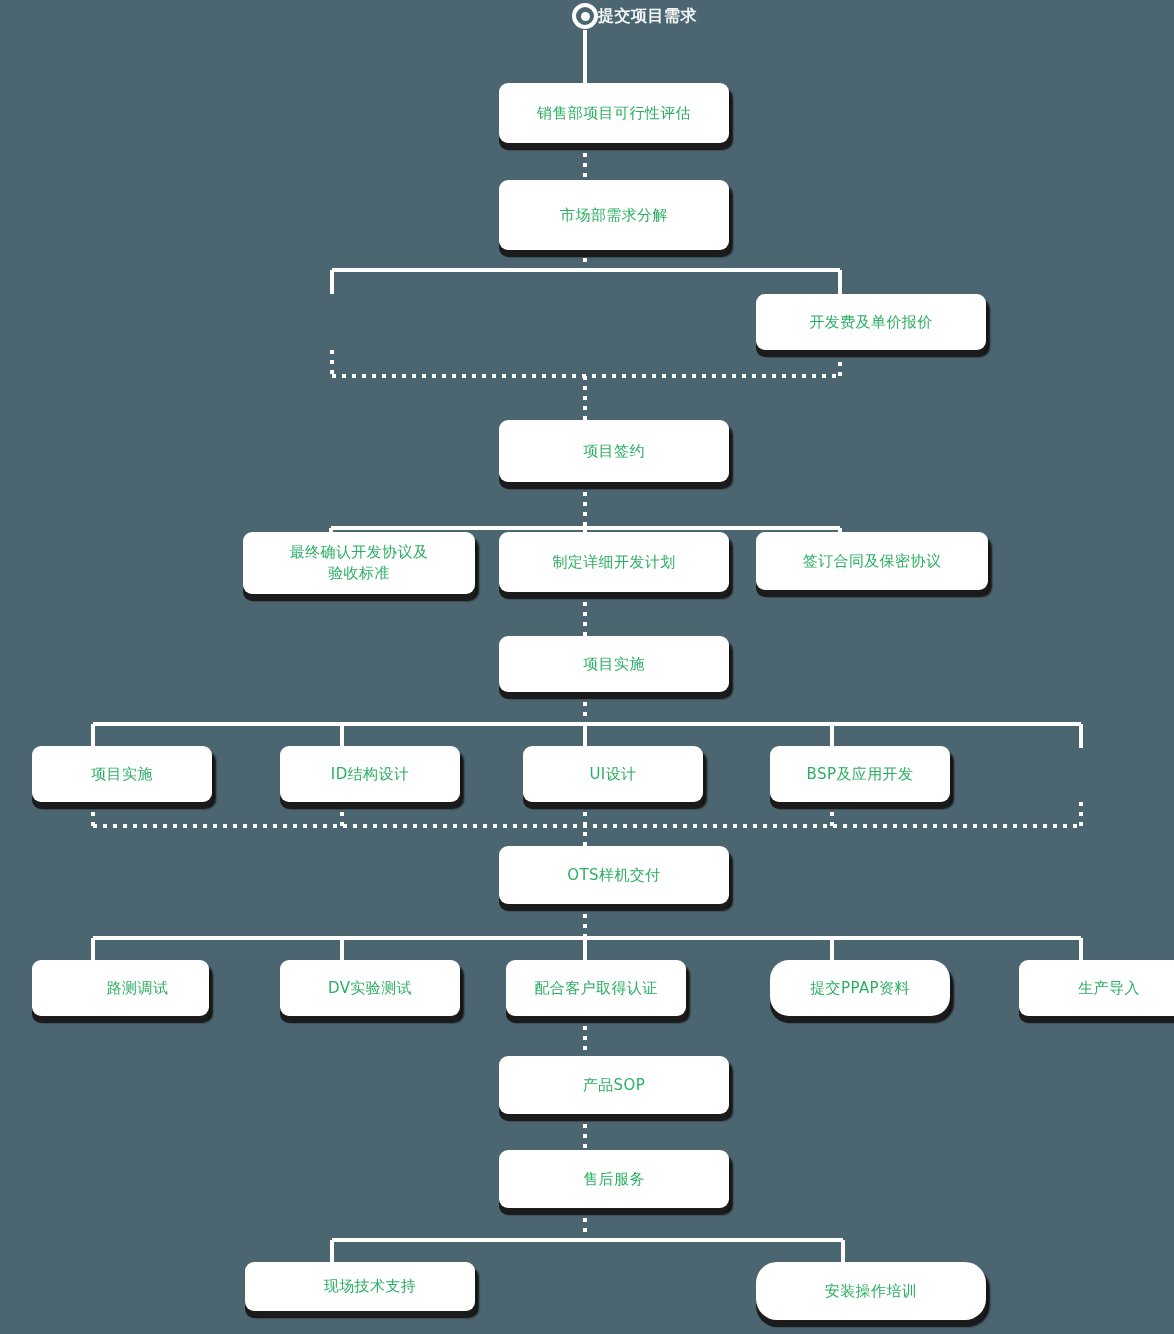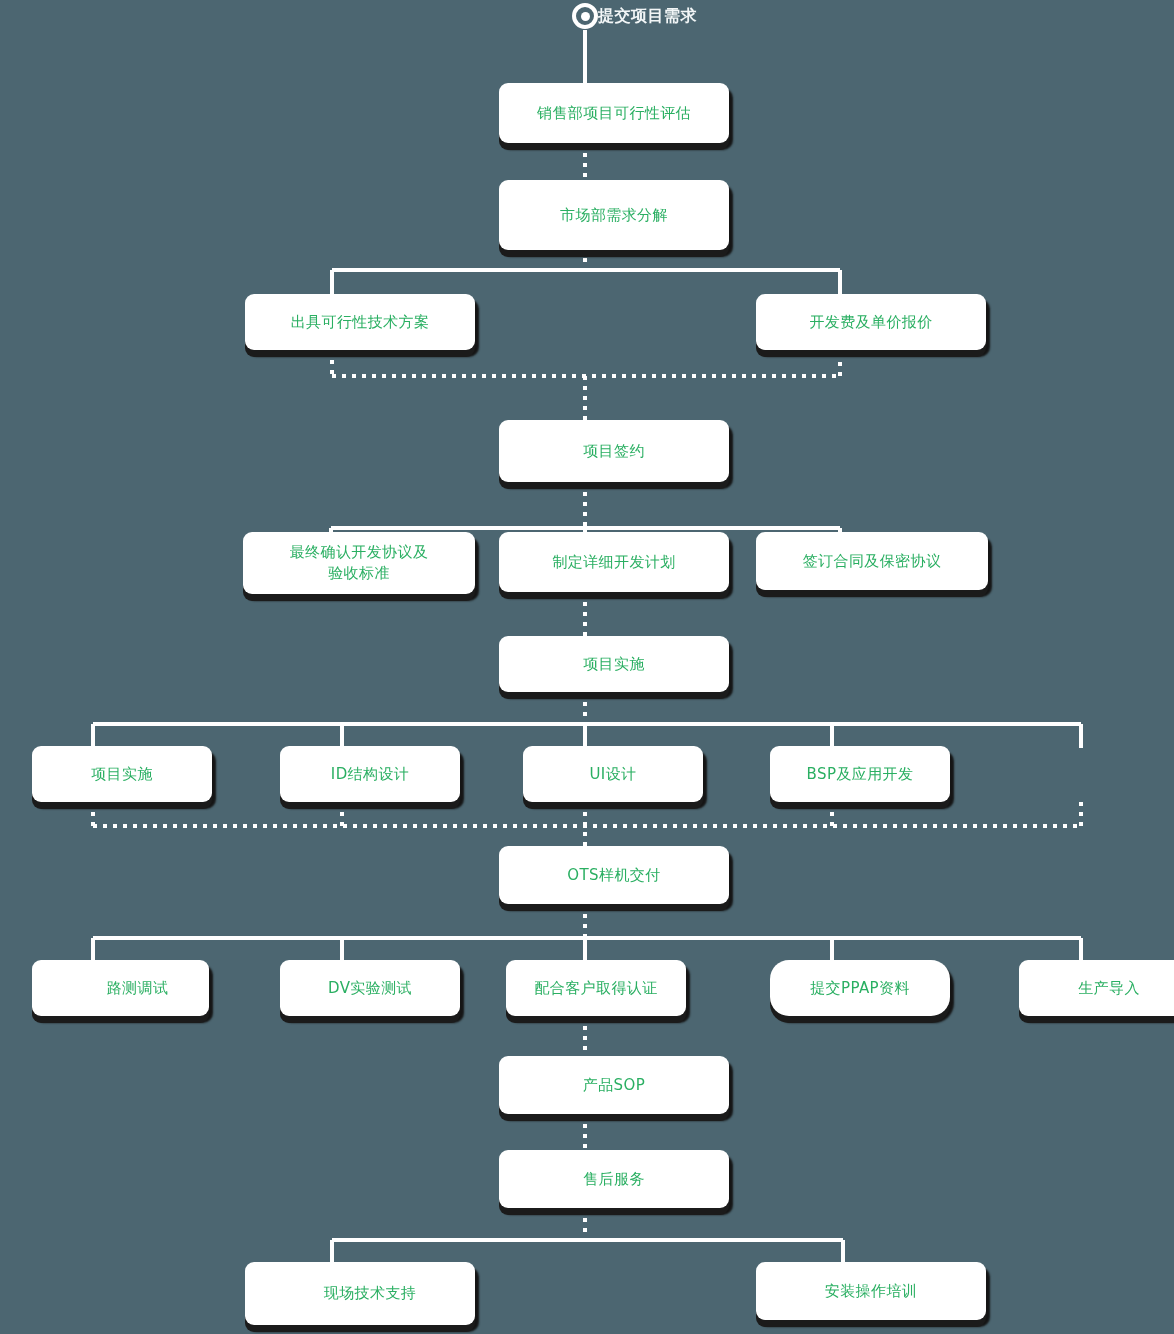--- a/index.html
+++ b/index.html
@@ -140,23 +140,20 @@
   </div>
 
   <div class="node" style="left:471px; top:83px; width:230px; height:60px;">
     <span class="label">销售部项目可行性评估</span>
   </div>
 
   <div class="node" style="left:471px; top:180px; width:230px; height:70px;">
     <span class="label">市场部需求分解</span>
   </div>
 
-  <div class="node" style="left:217px; top:294px; width:230px; height:56px;">
-    <span class="label">出具可行性技术方案</span>
-  </div>
 
   <div class="node" style="left:728px; top:294px; width:230px; height:56px;">
     <span class="label">开发费及单价报价</span>
   </div>
 
   <div class="node" style="left:471px; top:420px; width:230px; height:62px;">
     <span class="label">项目签约</span>
   </div>
 
   <div class="node" style="left:215px; top:532px; width:232px; height:62px;">
@@ -218,21 +215,21 @@
   </div>
 
   <div class="node" style="left:471px; top:1056px; width:230px; height:58px;">
     <span class="label">产品SOP</span>
   </div>
 
   <div class="node" style="left:471px; top:1150px; width:230px; height:58px;">
     <span class="label">售后服务</span>
   </div>
 
-  <div class="node" style="left:217px; top:1262px; width:230px; height:63px;padding-left:20px;">
+  <div class="node" style="left:217px; top:1262px; width:230px; height:49px;padding-left:20px;">
     <span class="label">现场技术支持</span>
   </div>
 
-  <div class="node" style="left:728px; top:1262px; width:230px; height:58px;">
+  <div class="node" style="left:728px; top:1262px; width:230px; height:58px;border-radius:21px;">
     <span class="label">安装操作培训</span>
   </div>
 
 </div>
 
 </body></html>

